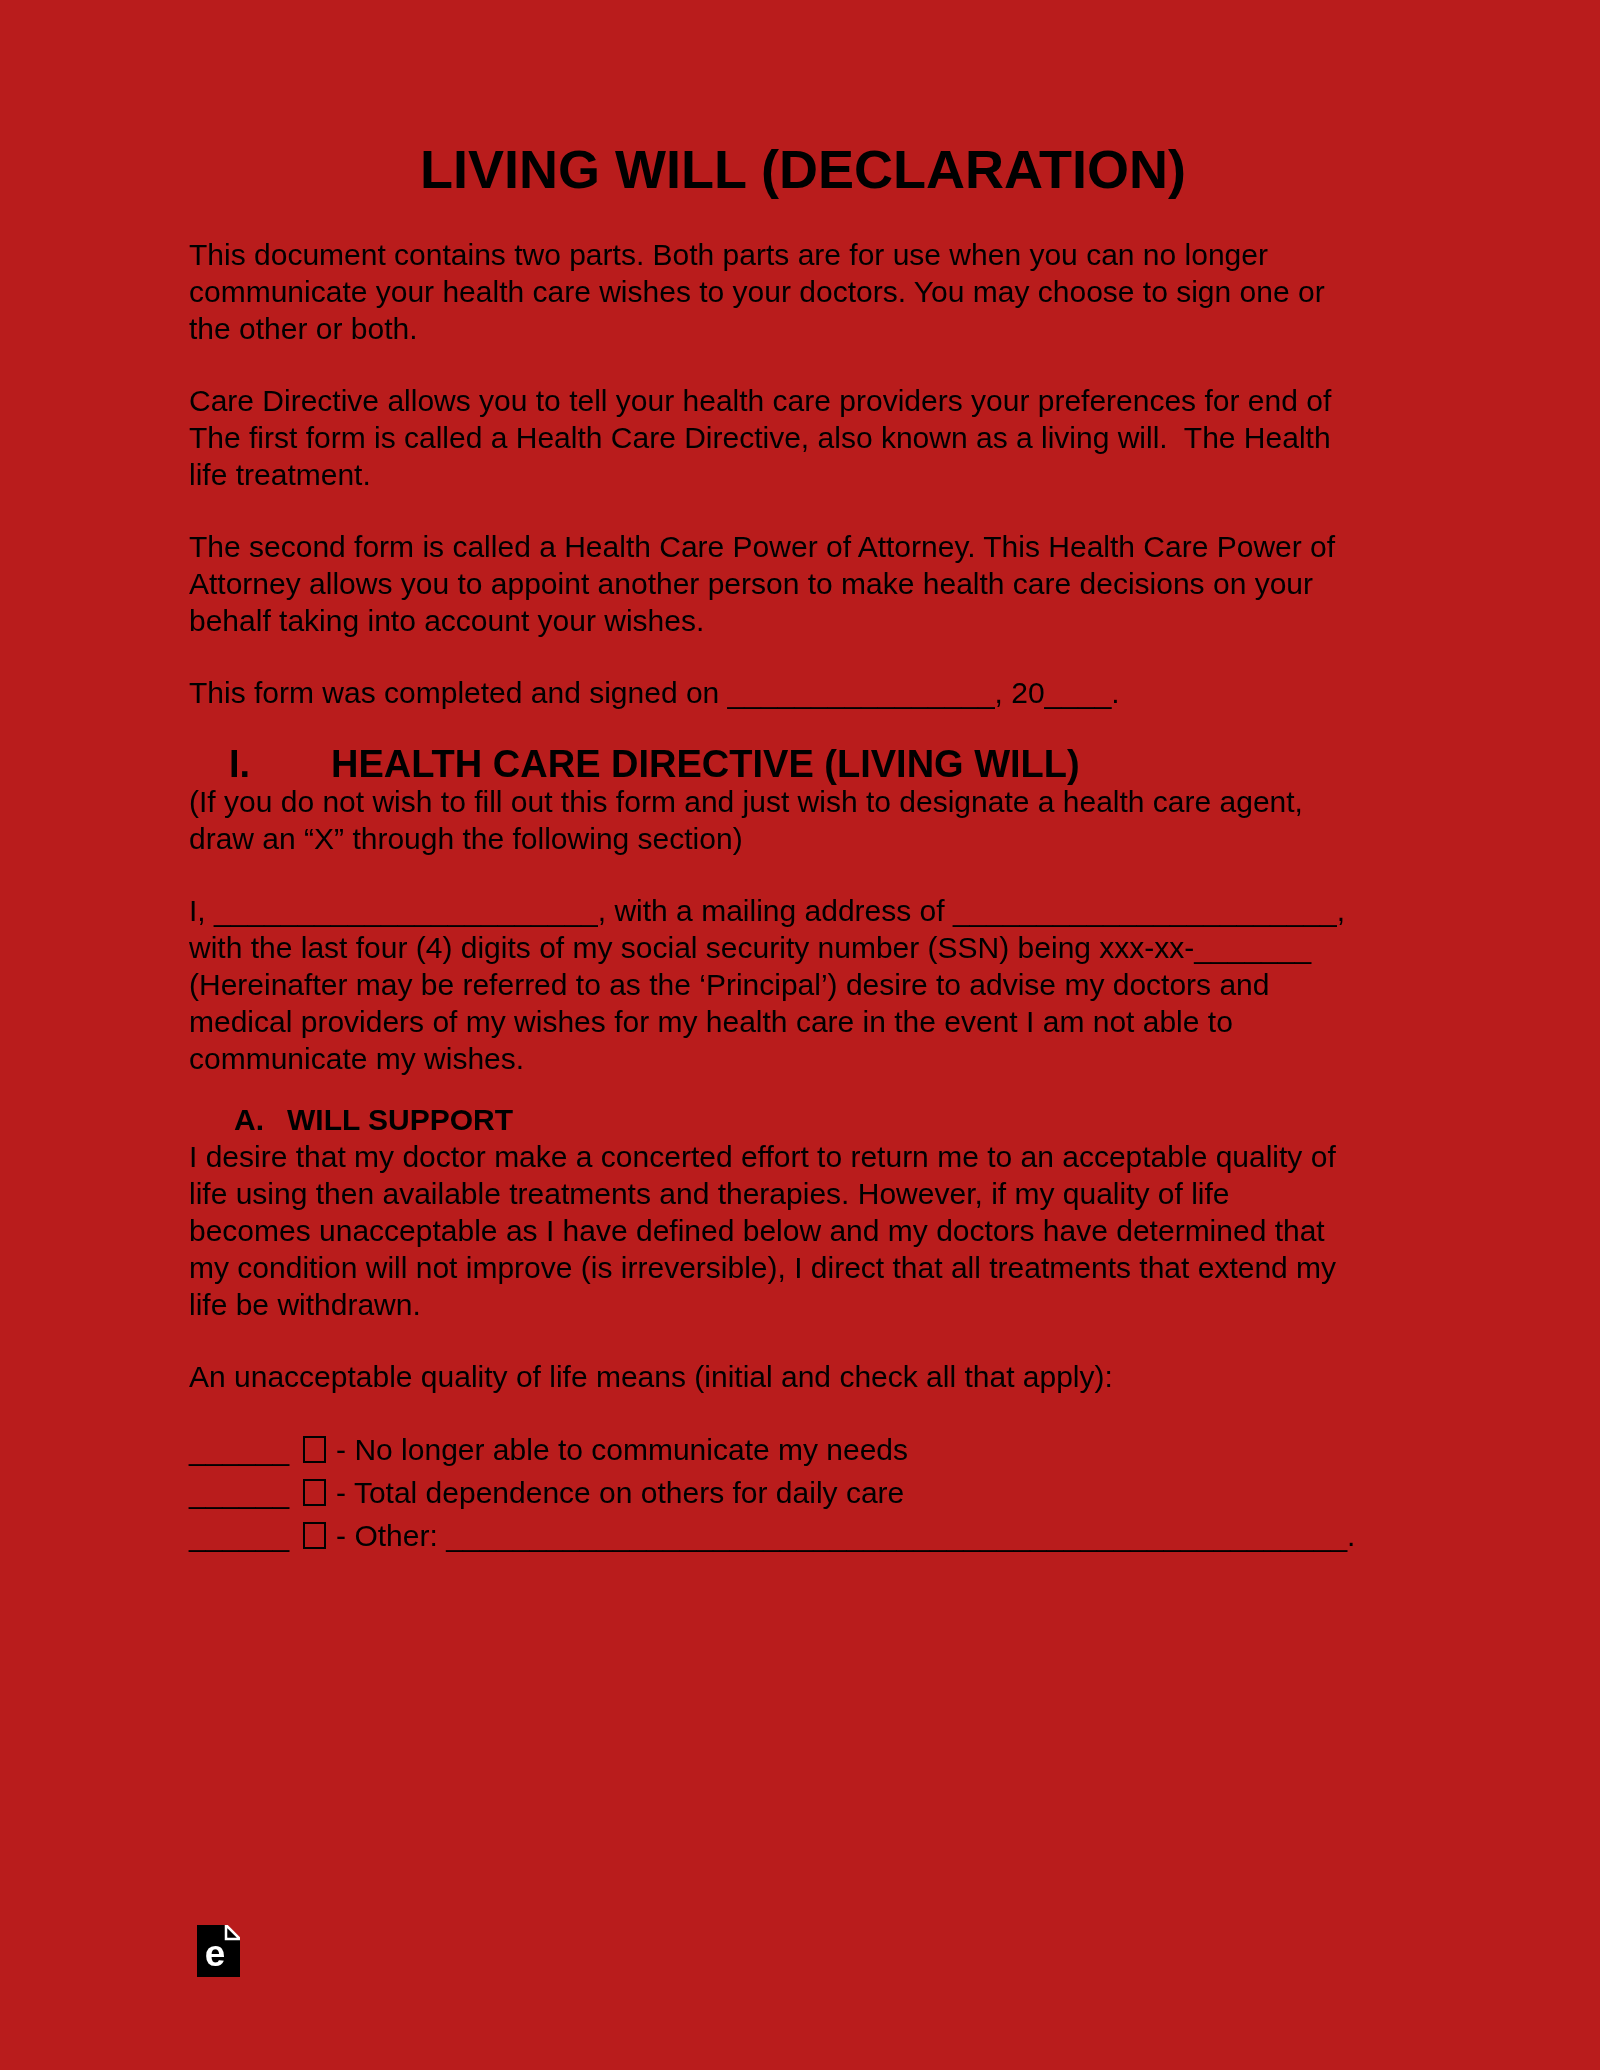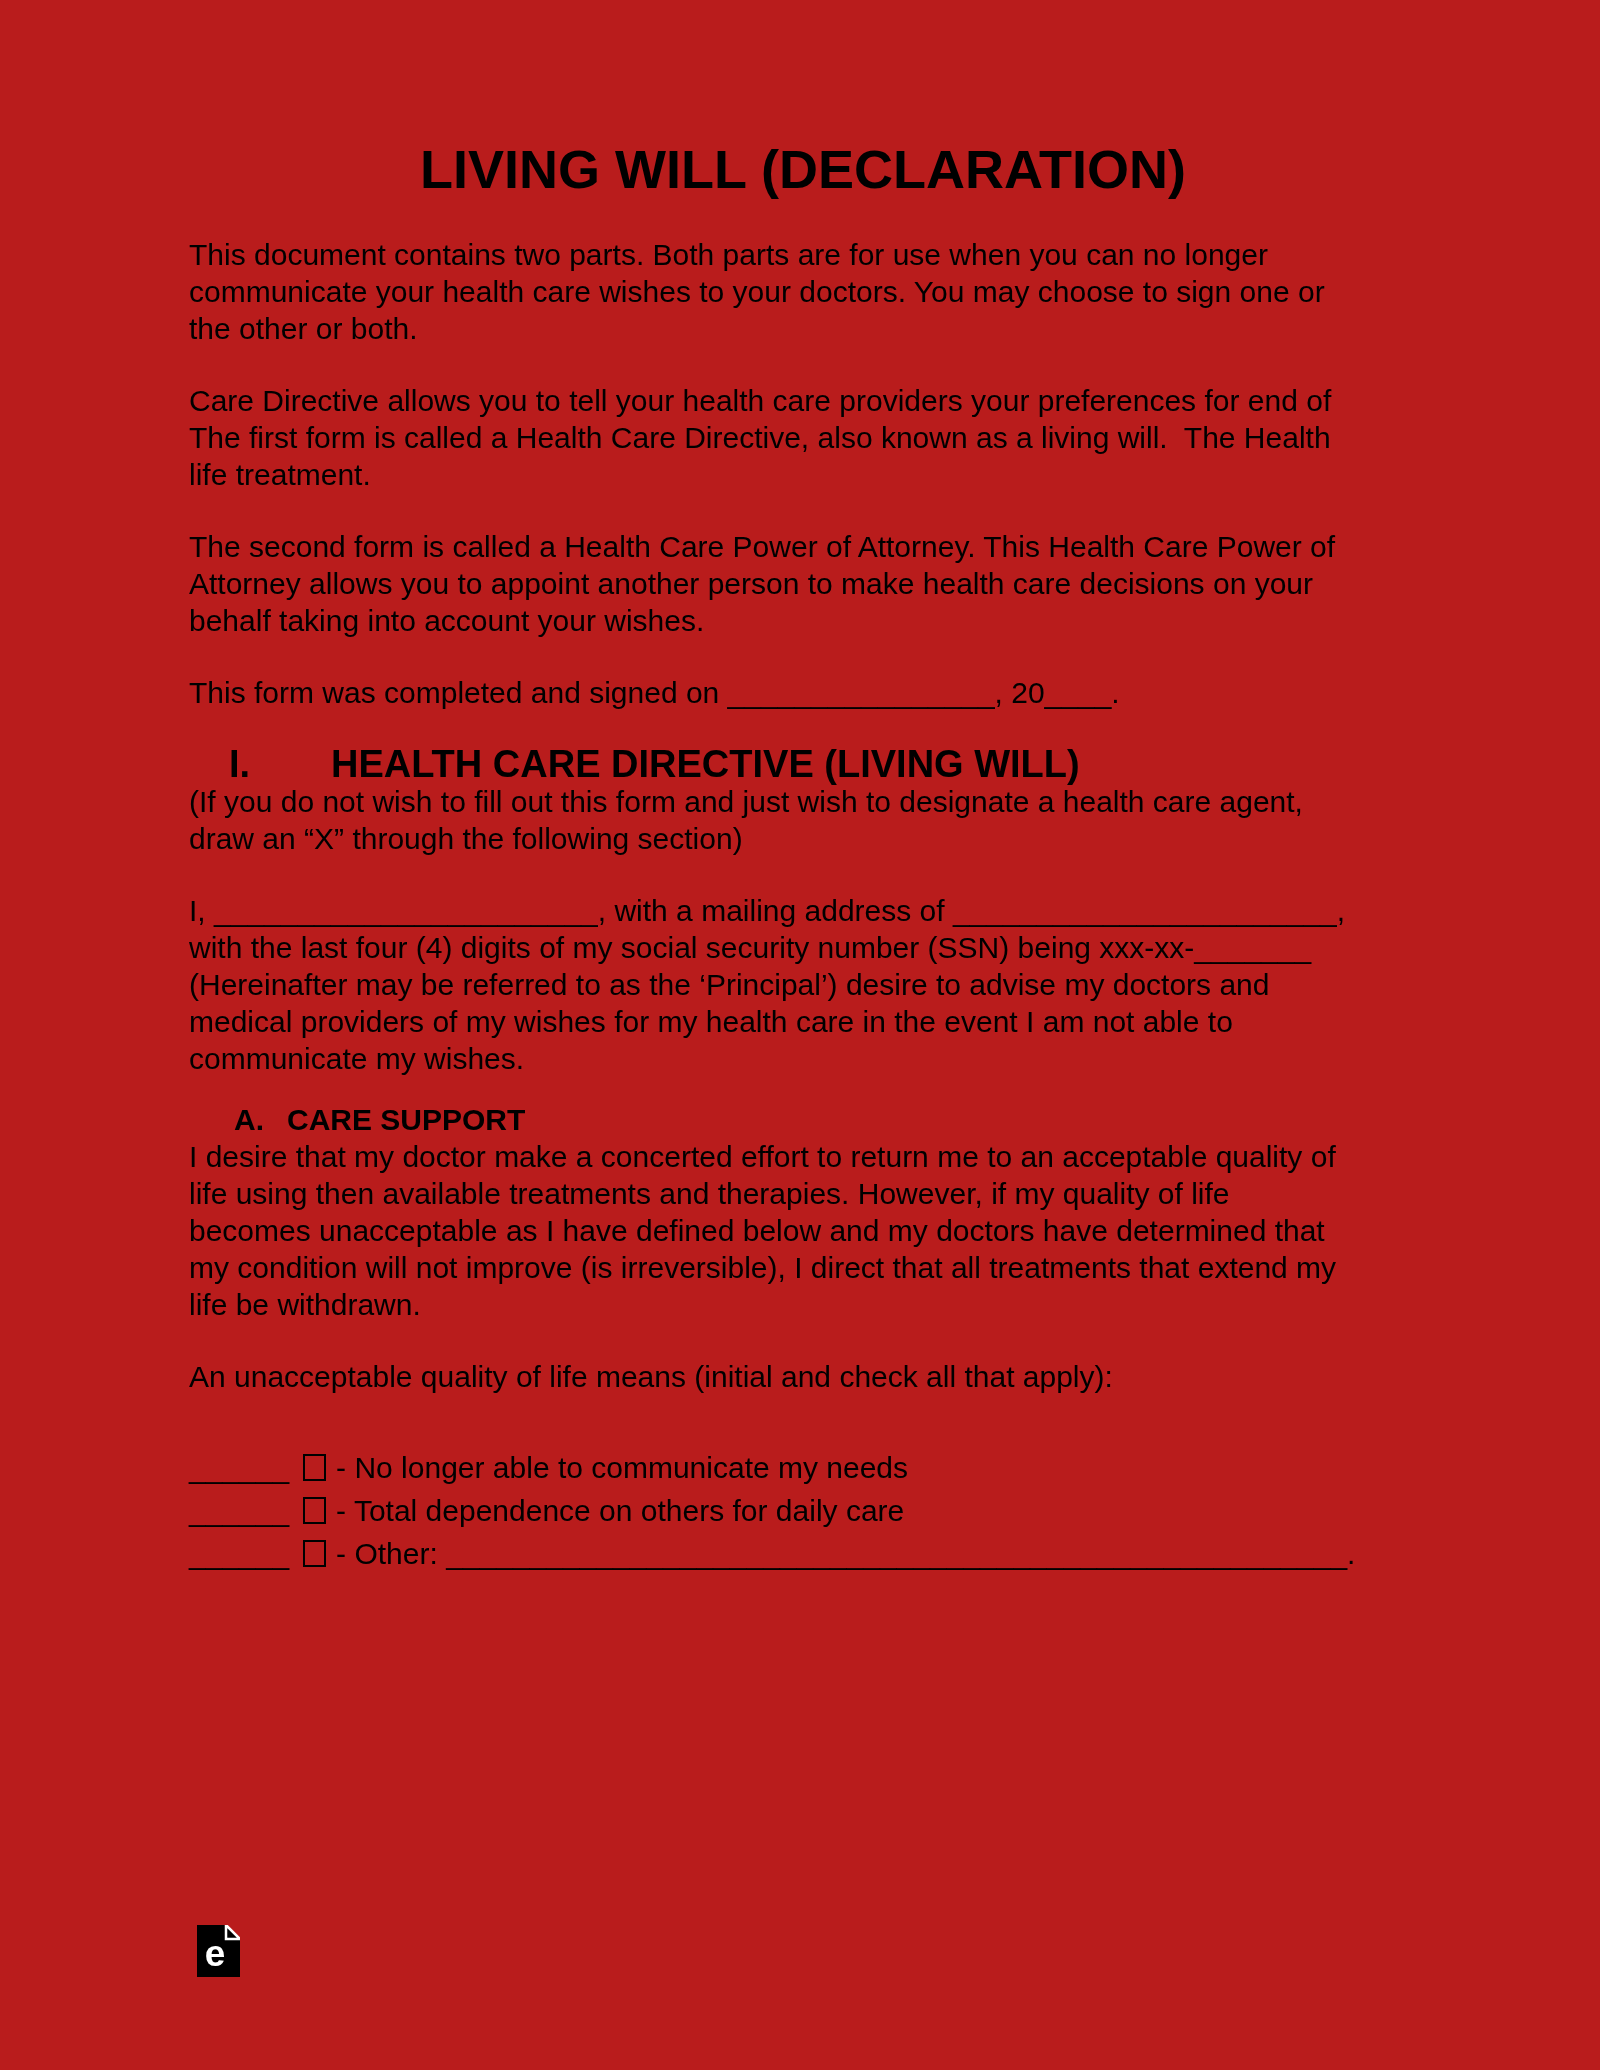--- a/index.html
+++ b/index.html
@@ -24,21 +24,21 @@
     line-height:67px;
     text-align:center;
     white-space:pre;
   }
   .para {
     font-size:30px;
     line-height:37px;
     margin:0 0 35px 0;
   }
   .para.tight { margin-bottom:24px; }
-  .para.qol { margin-bottom:51px; }
+  .para.qol { margin-bottom:33px; }
   .line, .row { white-space:pre; }
   .sec1-head {
     font-size:38px; line-height:37px; font-weight:bold;
     padding-left:40px; margin:0; white-space:pre;
   }
   .sec1-num { display:inline-block; width:102px; }
   .a-head {
     font-size:30px; line-height:37px; font-weight:bold;
     padding-left:45px; margin:0; white-space:pre;
   }
@@ -105,21 +105,21 @@
     </div>
 
     <div class="para tight">
       <div class="row"><span>I, </span><span class="blank">_______________________</span><span>, with a mailing address of </span><span class="blank">_______________________</span><span>,</span></div>
       <div class="row"><span>with the last four (4) digits of my social security number (SSN) being xxx-xx-</span><span class="blank">_______</span></div>
       <div class="line">(Hereinafter may be referred to as the ‘Principal’) desire to advise my doctors and</div>
       <div class="line">medical providers of my wishes for my health care in the event I am not able to</div>
       <div class="line">communicate my wishes.</div>
     </div>
 
-    <div class="a-head"><span class="a-num">A.</span><span>CARE SUPPORT</span></div>
+    <div class="a-head"><span class="a-num">A.</span><span>WILL SUPPORT</span></div>
 
     <div class="para">
       <div class="line">I desire that my doctor make a concerted effort to return me to an acceptable quality of</div>
       <div class="line">life using then available treatments and therapies. However, if my quality of life</div>
       <div class="line">becomes unacceptable as I have defined below and my doctors have determined that</div>
       <div class="line">my condition will not improve (is irreversible), I direct that all treatments that extend my</div>
       <div class="line">life be withdrawn.</div>
     </div>
 
     <div class="para qol">

